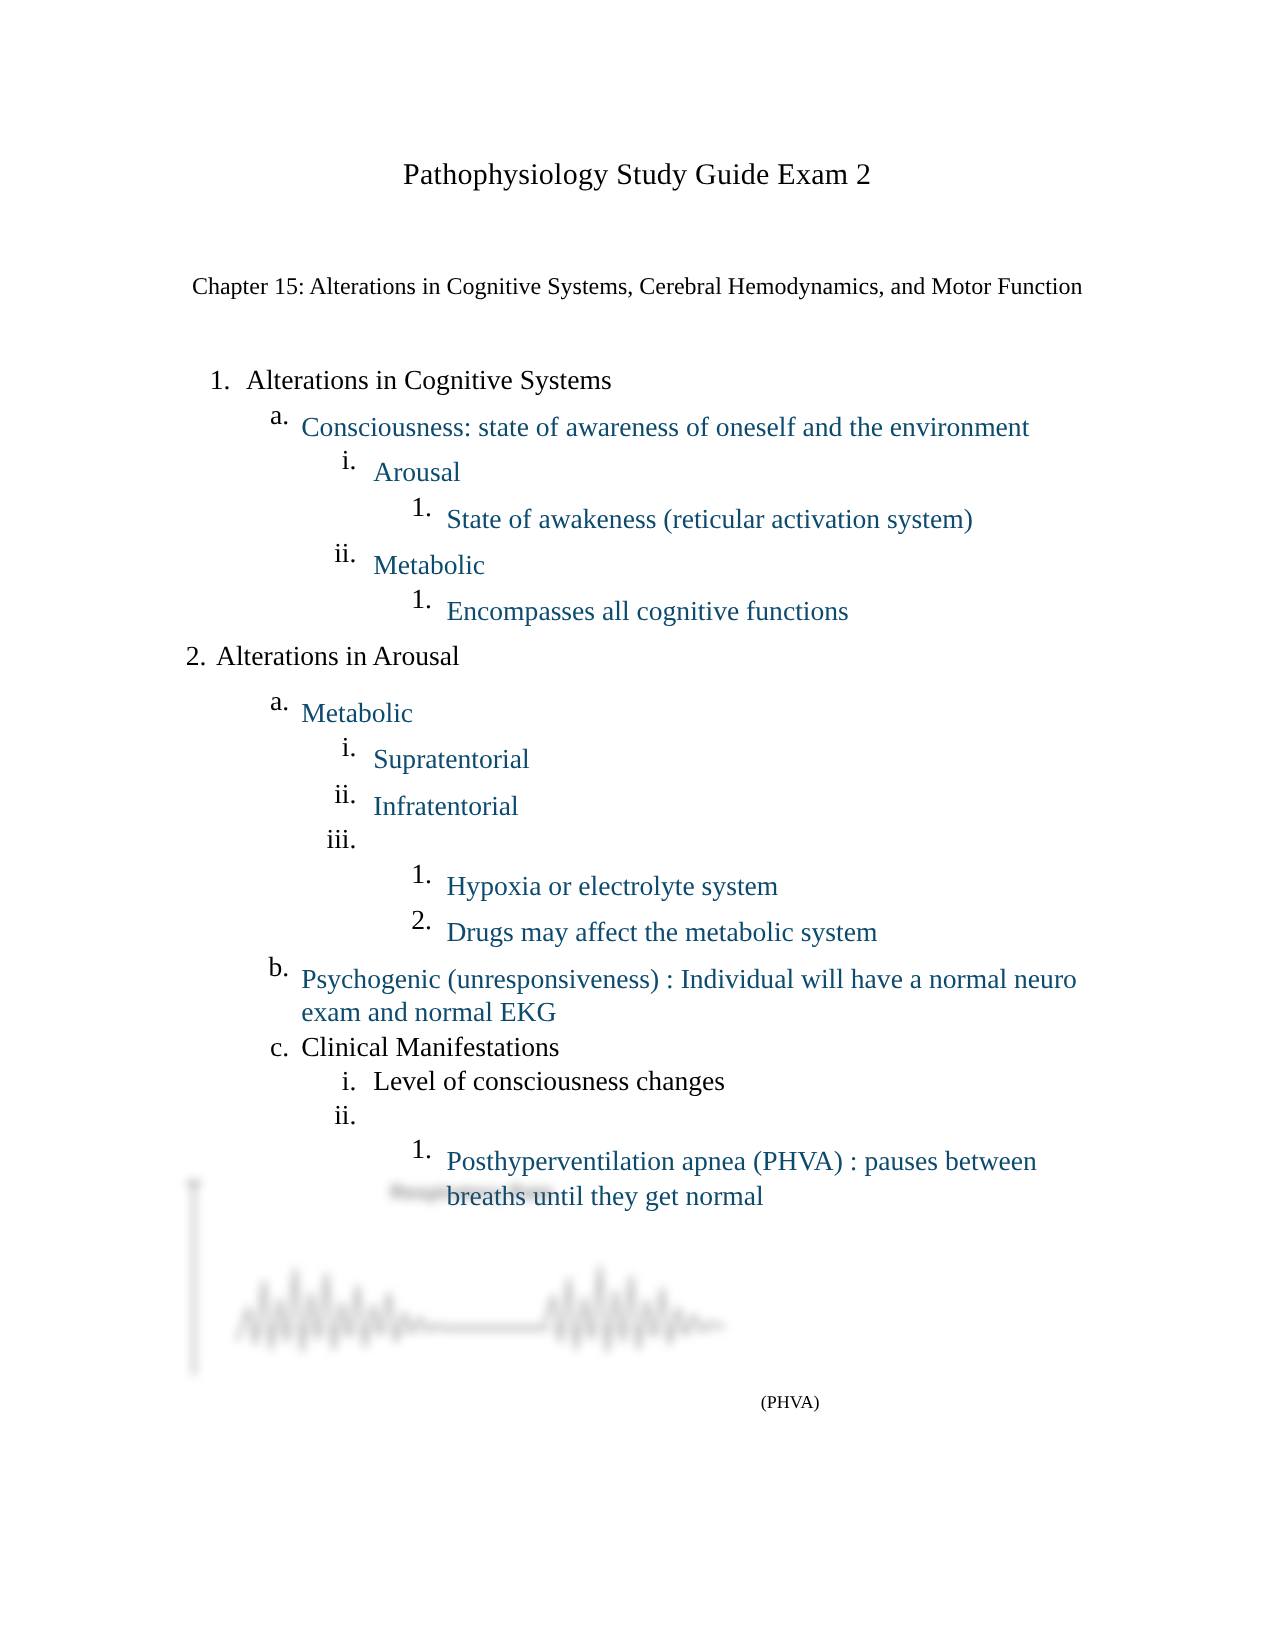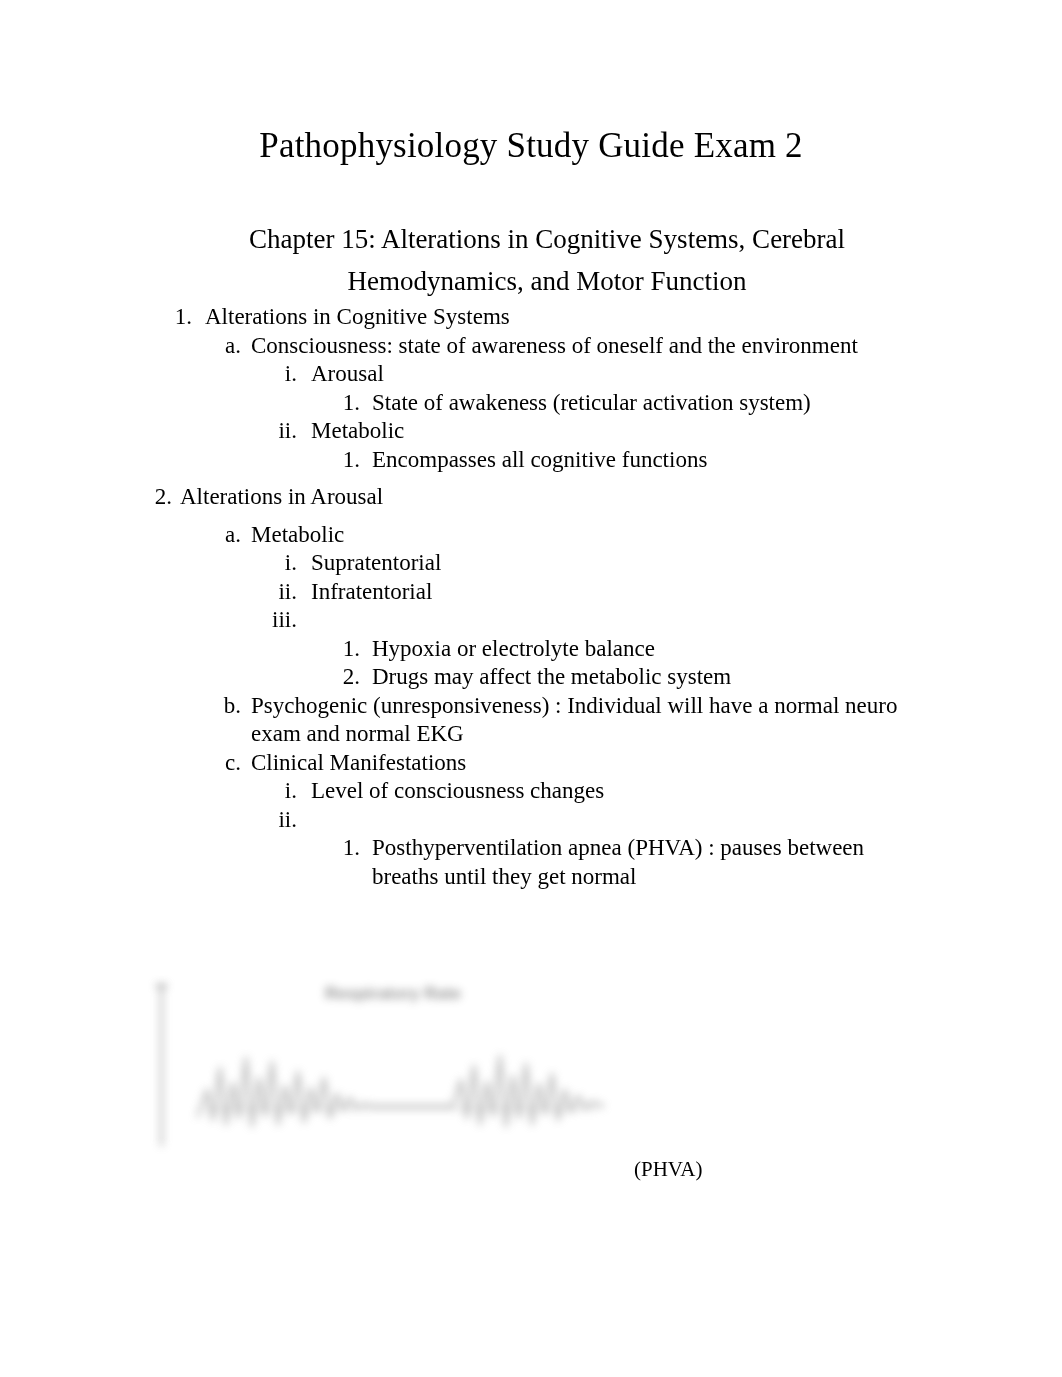--- a/index.html
+++ b/index.html
@@ -17,31 +17,31 @@
     overflow: hidden;
   }
 
   
   .doc-title {
     position: absolute;
     left: 0;
     right: 0;
     top: 124px;
     text-align: center;
-    font-size: 35px;
+    font-size: 25px;
     line-height: 44px;
     letter-spacing: 0.2px;
   }
   .chapter-title {
     position: absolute;
-    left: 166px;
+    left: 150px;
     width: 762px;
     top: 218px;
     text-align: center;
-    font-size: 27px;
+    font-size: 20px;
     line-height: 42px;
   }
 
   
   .outline {
     position: absolute;
     left: 0;
     top: 303px;
     width: 1062px;
     font-size: 23px;
@@ -57,21 +57,21 @@
   }
   .marker {
     flex: 0 0 auto;
     color: #000000;
     text-align: right;
     white-space: pre;
   }
   .txt {
     flex: 1 1 auto;
   }
-  .red { color: #000000; }
+  .red { color: #0c4a6e; margin-top: 10px; }
   .blk { color: #000000; }
 
   
   .lvl1 > .row > .marker { width: 46px; margin-left: 146px; padding-right: 13px; }
   .lvl1b > .row > .marker { width: 46px; margin-left: 126px; padding-right: 8px; }
   .lvl2 > .row > .marker { width: 28px; margin-left: 213px; padding-right: 10px; }
   .lvl3 > .row > .marker { width: 42px; margin-left: 255px; padding-right: 14px; }
   .lvl4 > .row > .marker { width: 30px; margin-left: 330px; padding-right: 12px; }
 
   .lvl1 > .row > .txt { max-width: 700px; }
@@ -135,21 +135,21 @@
     position: absolute;
     left: 45px;
     top: 60px;
   }
 
   
   .caption {
     position: absolute;
     left: 634px;
     top: 1155px;
-    font-size: 21px;
+    font-size: 15px;
     line-height: 28px;
     color: #000000;
   }
 </style>
 </head>
 <body>
 
 <div class="page">
 
   <div class="doc-title">Pathophysiology Study Guide Exam 2</div>
@@ -230,21 +230,21 @@
 
     <div class="li lvl3">
       <div class="row">
         <span class="marker blk">iii.</span>
       </div>
     </div>
 
     <div class="li lvl4">
       <div class="row">
         <span class="marker blk">1.</span>
-        <span class="txt red">Hypoxia or electrolyte balance</span>
+        <span class="txt red">Hypoxia or electrolyte system</span>
       </div>
     </div>
 
     <div class="li lvl4">
       <div class="row">
         <span class="marker blk">2.</span>
         <span class="txt red">Drugs may affect the metabolic system</span>
       </div>
     </div>
 

